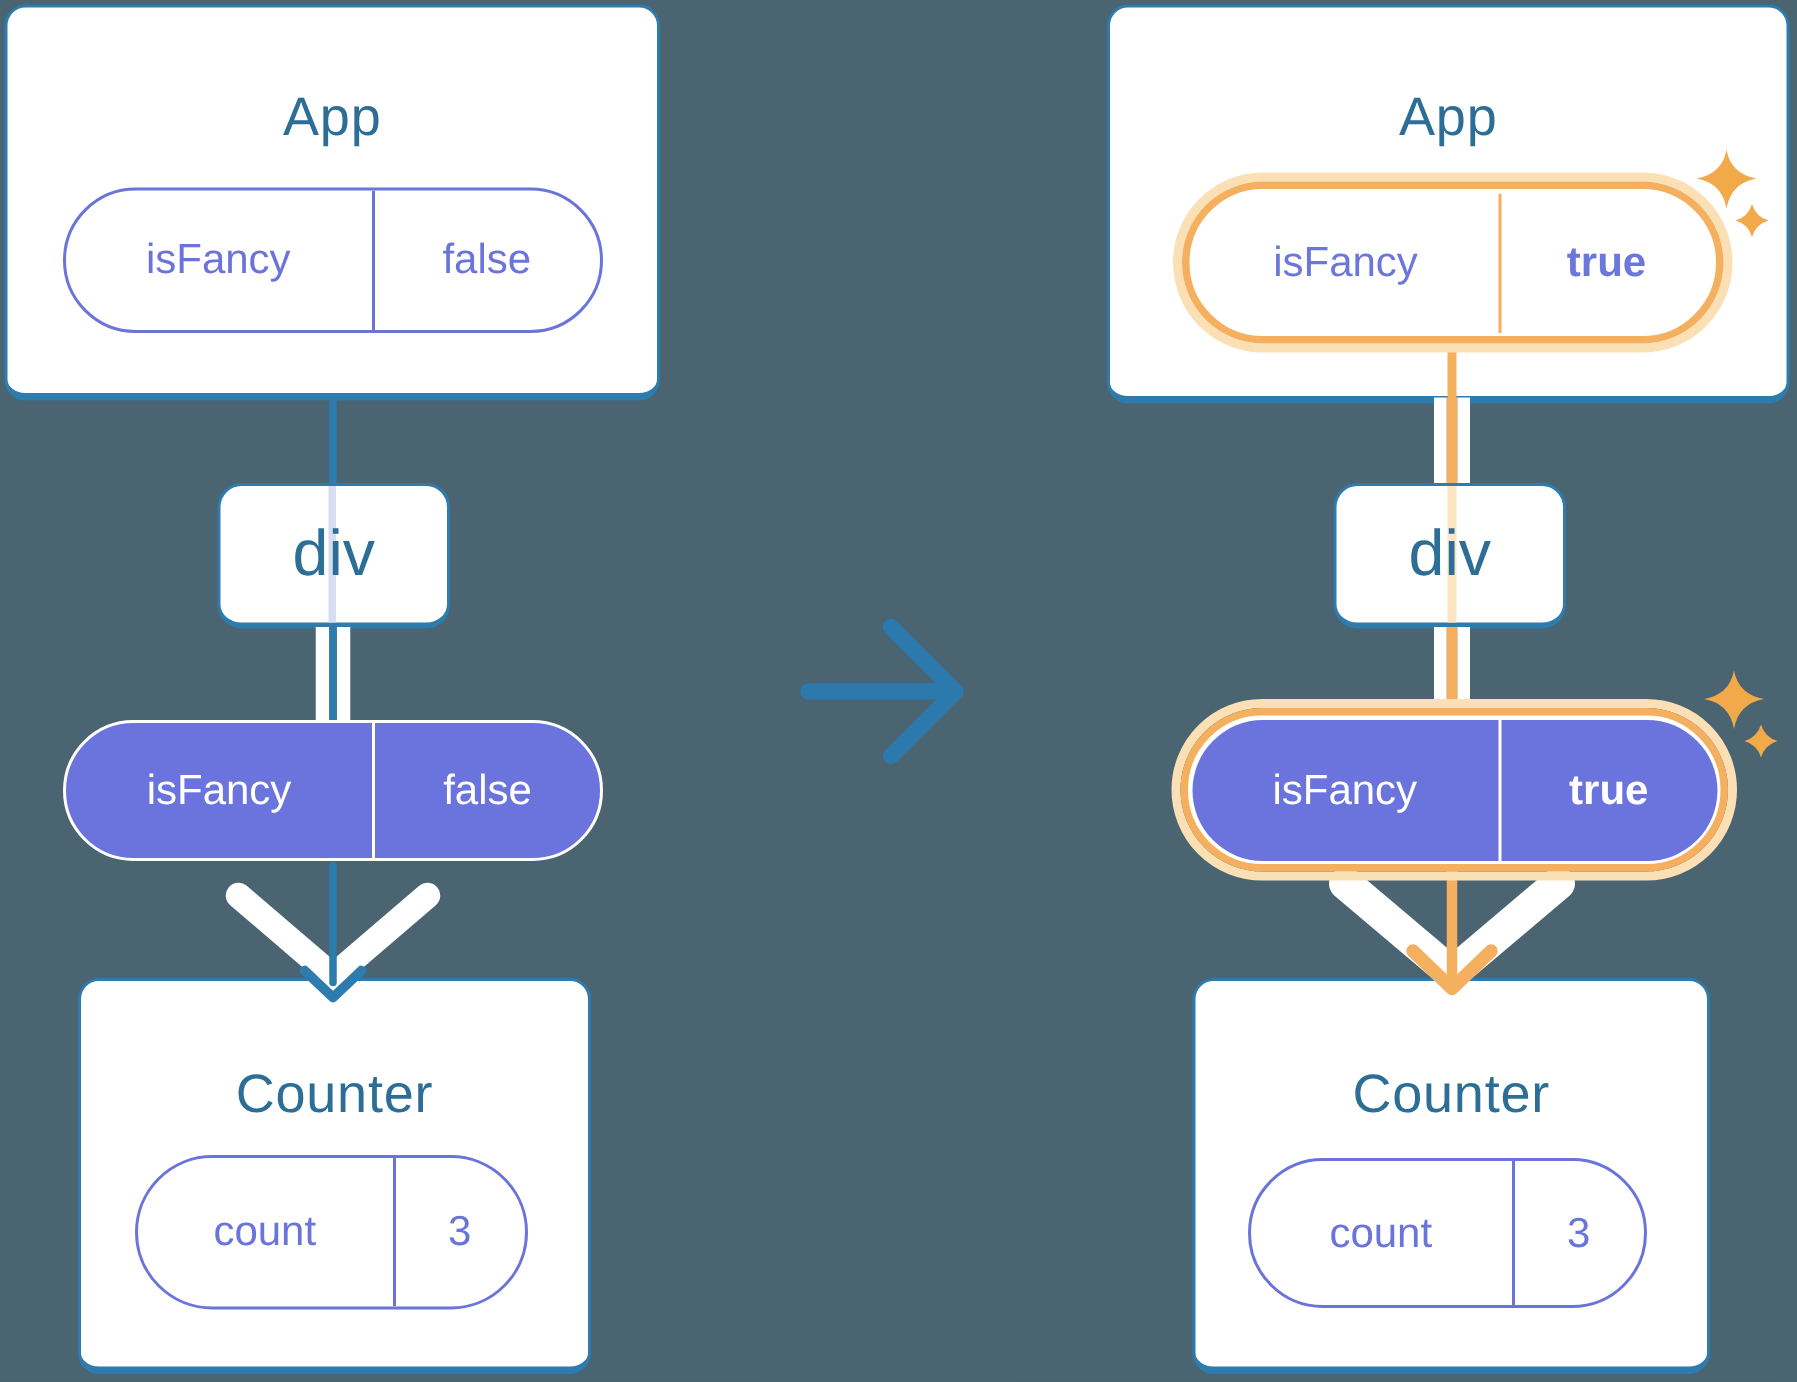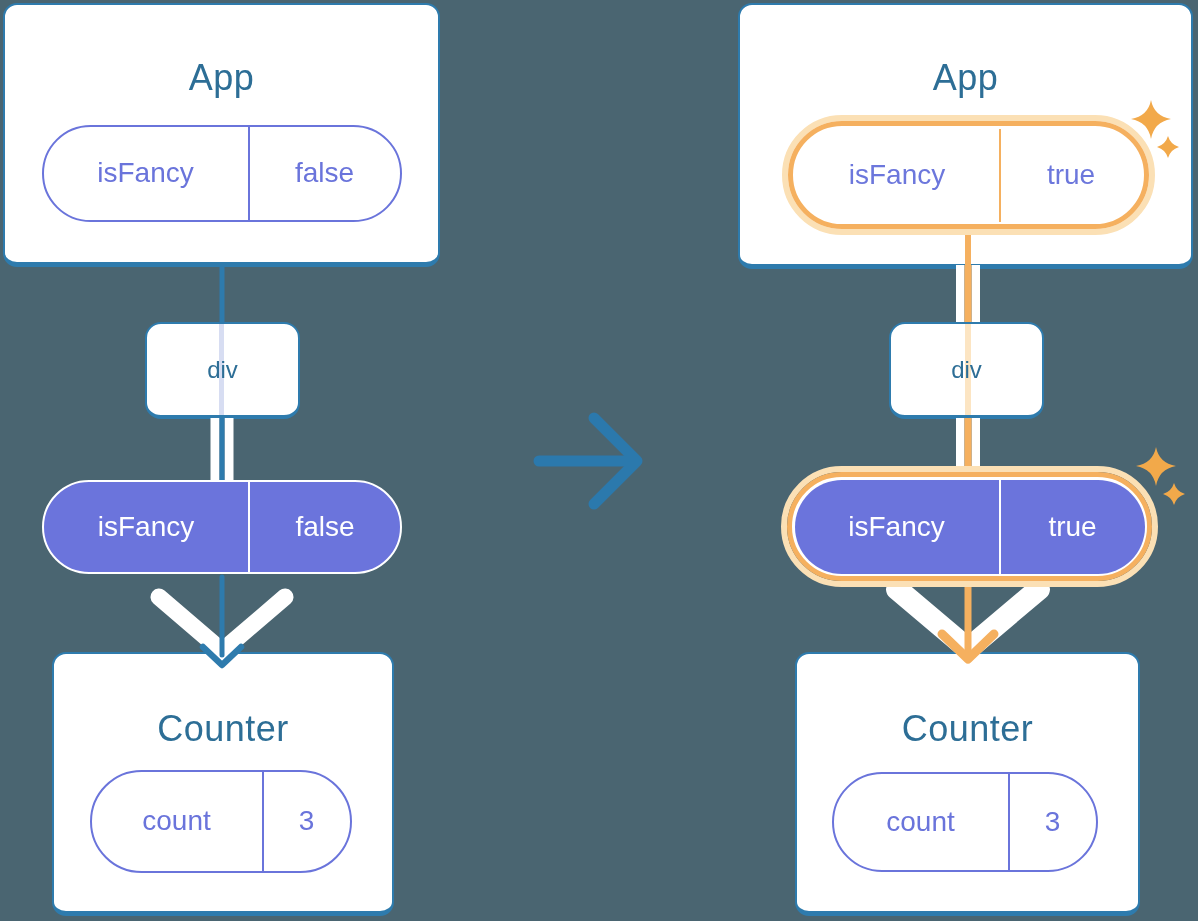--- a/index.html
+++ b/index.html
@@ -6,21 +6,21 @@
   body{background:#4A6571;font-family:"Liberation Sans", sans-serif;}
   .canvas{position:relative;width:1198px;height:921px;background:#4A6571;overflow:hidden;}
 
   
   .card{position:absolute;background:#fff;border:2.5px solid #2E7BAD;border-bottom-width:5px;
         border-radius:14px;box-sizing:border-box;z-index:1;}
   .card-title{position:absolute;left:0;right:0;text-align:center;
         color:#2D6E96;font-size:36px;font-weight:500;letter-spacing:0.5px;}
   .div-card{display:flex;align-items:center;justify-content:center;border-bottom-width:4px;
         border-radius:16px;}
-  .div-label{color:#2D6E96;font-size:24px;font-weight:500;position:relative;z-index:2;text-align:center;}
+  .div-label{color:#2D6E96;font-size:43px;font-weight:500;position:relative;z-index:2;text-align:center;}
   .faded-line{position:absolute;top:0;bottom:0;z-index:1;}
 
   
   .pill{position:absolute;display:flex;align-items:stretch;box-sizing:border-box;
         border-radius:60px;overflow:hidden;z-index:3;}
   .pill-outline{background:#fff;border:2.5px solid #6A74DB;}
   .pill-solid{background:#6B74DC;border:2.5px solid #ffffff;}
   .seg{display:flex;align-items:center;justify-content:center;font-size:28px;}
   .seg-key{box-sizing:border-box;}
   .seg-val{flex:1;}
@@ -32,21 +32,21 @@
   
   .glow{position:absolute;box-sizing:border-box;border:6px solid #FBE0B5;border-radius:66px;z-index:3;}
   .ring{position:absolute;inset:0;box-sizing:border-box;border:5px solid #F5B05F;
         border-radius:56px;background:#fff;padding:2.5px;display:flex;}
   .ring-inner{flex:1;display:flex;align-items:stretch;border-radius:48px;overflow:hidden;}
   .ring-inner.white-fill .seg{color:#6C77DC;}
   .ring-inner.white-fill .seg-key{border-right:2.5px solid #F5B05F;}
   .ring-inner.purple-fill{background:#6B74DC;}
   .ring-inner.purple-fill .seg{color:#fff;}
   .ring-inner.purple-fill .seg-key{border-right:2.5px solid #fff;}
-  .bold-val{font-weight:400;}
+  .bold-val{font-weight:700;}
   .white-fill .bold-val{color:#5A62D2;}
 
   svg.overlay{position:absolute;left:0;top:0;z-index:2;pointer-events:none;}
   svg.overlay-top{z-index:4;}
 </style>
 </head>
 <body>
 
 <div class="canvas">
 

